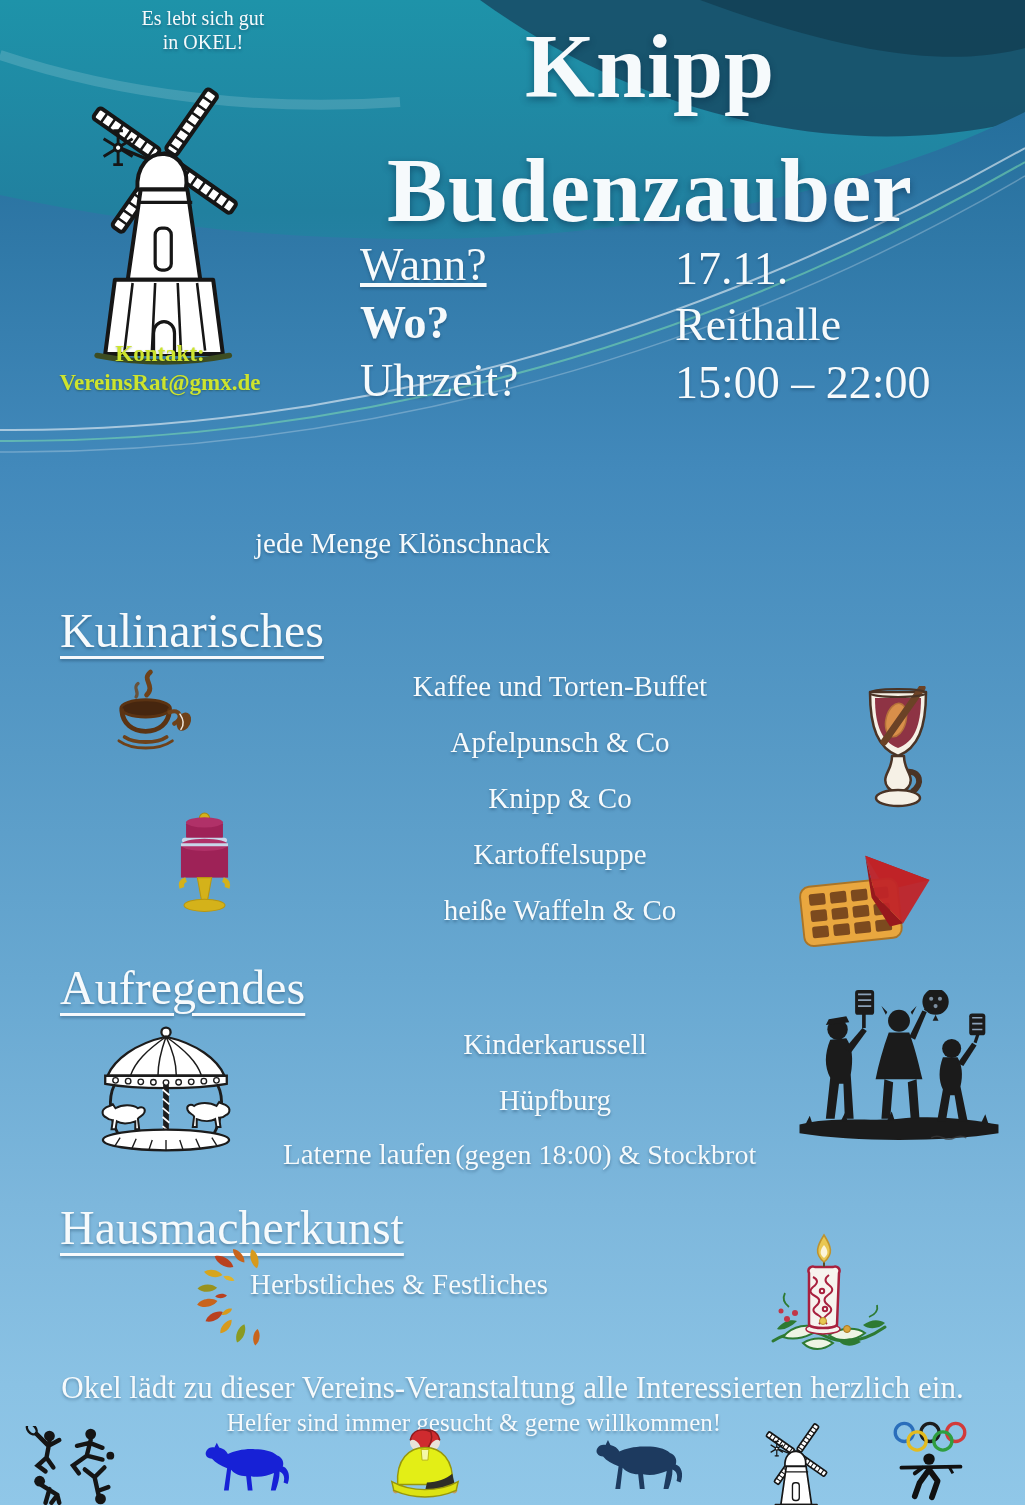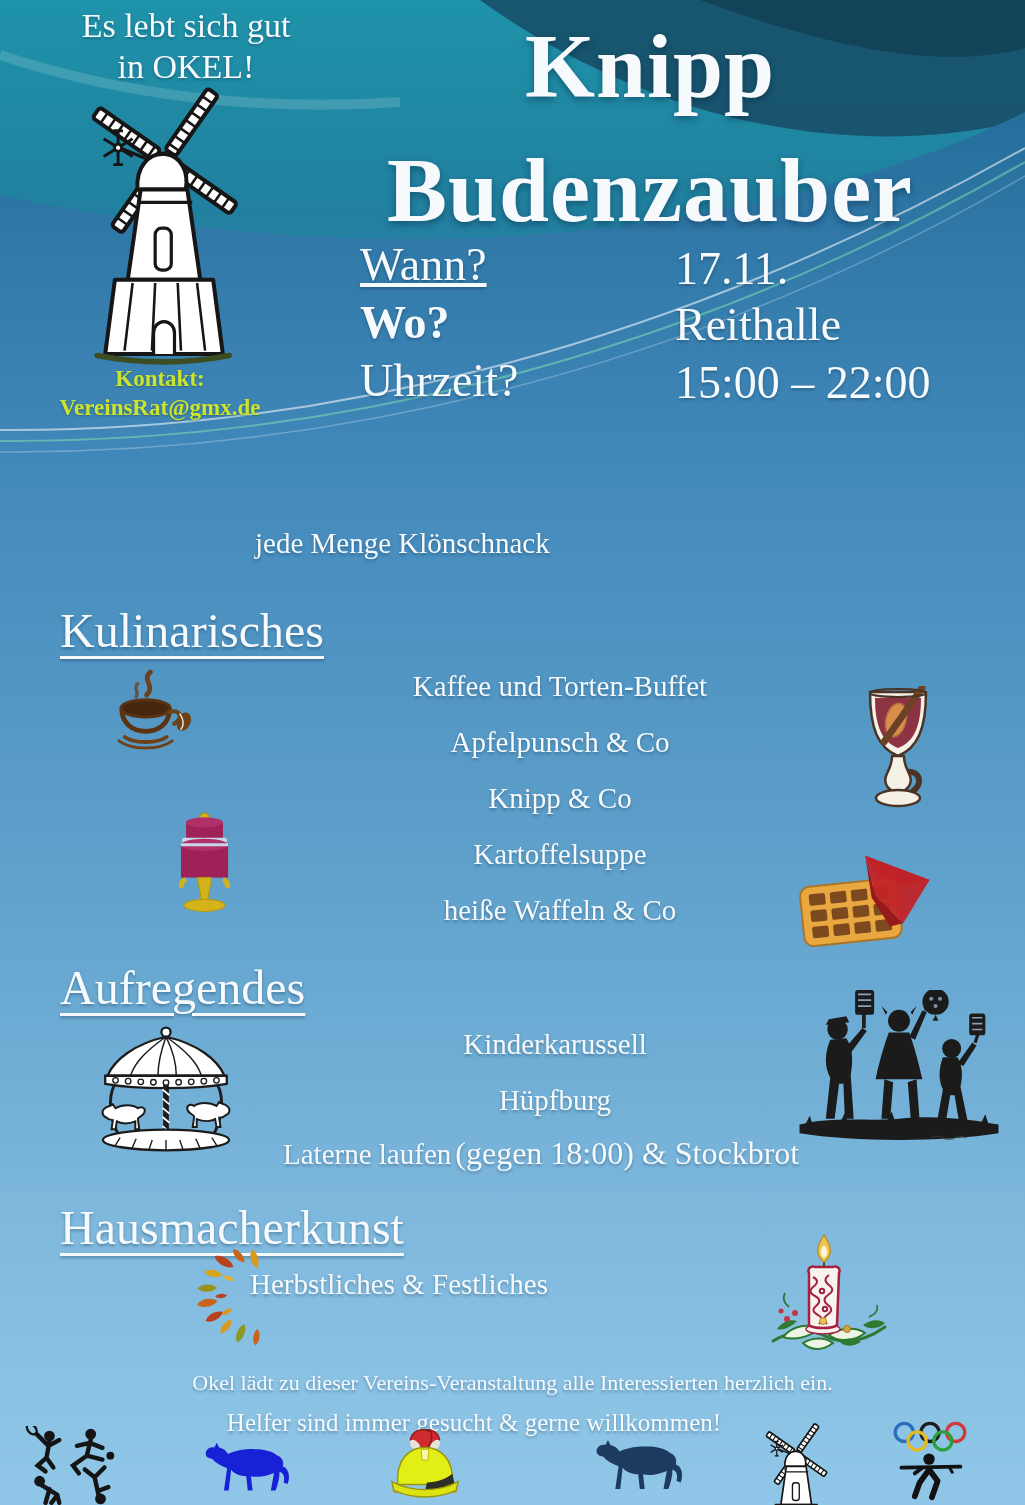--- a/index.html
+++ b/index.html
@@ -10,21 +10,21 @@
   }
   .abs{position:absolute;}
   .ts{text-shadow:0 2px 3px rgba(8,40,70,.35);}
   .und{text-decoration:underline;text-decoration-thickness:2.5px;text-underline-offset:9px;text-decoration-color:rgba(255,255,255,.95);}
   .heading{font-size:48px;white-space:nowrap;}
   .item{font-size:29px;line-height:56px;white-space:nowrap;}
   .ctr{text-align:center;}
   .title{font-weight:700;font-size:90px;line-height:1;letter-spacing:1px;text-shadow:0 3px 7px rgba(0,30,60,.45);}
   .qa{font-size:46px;line-height:1;white-space:nowrap;}
   .contact-txt{color:#cde42e;font-size:23px;line-height:1.25;font-weight:700;text-shadow:0 1px 2px rgba(20,50,20,.4);}
-  .note{font-size:32px;}
+  .note{font-size:28px;}
   svg{display:block;}
 </style>
 </head>
 <body>
 
 <div class="poster">
 
   <svg class="abs" style="left:0;top:0;" width="1025" height="470" viewBox="0 0 1025 470">
     <defs>
       <linearGradient id="tealG" x1="0" y1="0" x2="0" y2="1">
@@ -86,30 +86,30 @@
         </g>
         <path d="M16,171 Q57,179 98,171" stroke="#3d4d22" stroke-width="3.5" fill="none" stroke-linecap="round"></path>
       </symbol>
 
       <symbol id="sym-horse" viewBox="0 0 120 78">
         <path d="M16,26 C10,26 6,21 9,16 C11,12 16,11 19,12 L22,6 L25,12 C30,13 34,16 36,20 C44,16 58,13 70,14 C80,14 92,16 98,22 C104,24 107,30 105,36 C112,38 115,48 111,58 L106,56 C108,49 106,44 101,42 C101,50 99,58 96,66 L90,66 L94,44 C85,48 75,50 65,48 L67,66 L61,66 L59,48 C51,48 44,45 40,40 L37,66 L31,66 L35,38 C27,35 20,31 16,26 Z"></path>
       </symbol>
     </defs>
   </svg>
 
-  <div class="abs ctr ts" style="left:51px;top:6px;width:270px;font-size:34px;line-height:1.2;">
+  <div class="abs ctr ts" style="left:68px;top:6px;width:270px;font-size:20px;line-height:1.2;">
     <div>Es lebt sich gut</div>
     <div>in OKEL!</div>
   </div>
 
   <svg class="abs" style="left:70px;top:80px;" width="180" height="290" viewBox="0 0 110 180">
       <use href="#sym-windmill"></use>
     </svg>
 
-  <div class="abs ctr contact-txt" style="left:25px;top:365px;width:270px;text-align:center;">
+  <div class="abs ctr contact-txt" style="left:25px;top:340px;width:270px;text-align:center;">
     <div>Kontakt:</div>
     <div>VereinsRat@gmx.de</div>
   </div>
 
   <div class="abs ctr title" style="left:280px;top:22px;width:740px;">Knipp</div>
   <div class="abs ctr title" style="left:280px;top:146px;width:740px;">Budenzauber</div>
 
   <div class="abs qa ts" style="left:360px;top:242px;text-decoration:underline;">Wann?</div>
   <div class="abs qa ts" style="left:675px;top:246px;">17.11.</div>
   <div class="abs qa ts" style="left:360px;top:300px;font-weight:bold;">Wo?</div>
@@ -314,21 +314,21 @@
       <path d="M66,42 q-7,5 0,10 q7,5 -1,10 q-7,5 0,10 q7,5 -1,10 q-6,4 0,9"></path>
       <circle cx="59" cy="58" r="2.2"></circle>
         <circle cx="62" cy="76" r="2.2"></circle>
     </g>
     <circle cx="60" cy="88" r="3.5" fill="#e8c752" stroke="#b98f2e" stroke-width="1"></circle>
     <path d="M61,34 L61,27" stroke="#5a4a2a" stroke-width="2"></path>
     <path d="M61,2 C68,13 71,21 61,29 C51,21 54,13 61,2 Z" fill="#e9c752" stroke="#bd9330" stroke-width="1.6"></path>
     <path d="M61,12 C65,17 66,21 61,25 C56,21 57,17 61,12 Z" fill="#fbf4da"></path>
   </svg>
 
-  <div class="abs ctr ts" style="left:0;top:1370px;width:1025px;font-size:22px;">Okel lädt zu dieser Vereins-Veranstaltung alle Interessierten herzlich ein.</div>
+  <div class="abs ctr ts" style="left:0;top:1370px;width:1025px;font-size:31px;">Okel lädt zu dieser Vereins-Veranstaltung alle Interessierten herzlich ein.</div>
   <div class="abs ctr ts" style="left:0;top:1409px;width:948px;font-size:25px;">Helfer sind immer gesucht &amp; gerne willkommen!</div>
 
   <svg class="abs" style="left:20px;top:1426px;" width="108" height="79" viewBox="0 0 110 80">
     <g stroke="#151515" stroke-width="4.5" stroke-linecap="round" fill="none">
       <circle cx="30" cy="10" r="5.5" fill="#151515" stroke="none"></circle>
       <path d="M30,16 L27,32 M29,20 L17,8 M29,20 L40,14 M27,32 L18,40 L26,46 M27,32 L34,42"></path>
       <ellipse cx="12" cy="3" rx="4" ry="6" transform="rotate(-40 12 3)" stroke-width="2.5"></ellipse>
       <circle cx="72" cy="8" r="5.5" fill="#151515" stroke="none"></circle>
       <path d="M72,14 L68,30 M71,17 L84,22 M71,17 L58,20 M68,30 L84,34 M68,30 L54,40 L60,48"></path>
       <circle cx="92" cy="30" r="4" fill="#151515" stroke="none"></circle>

